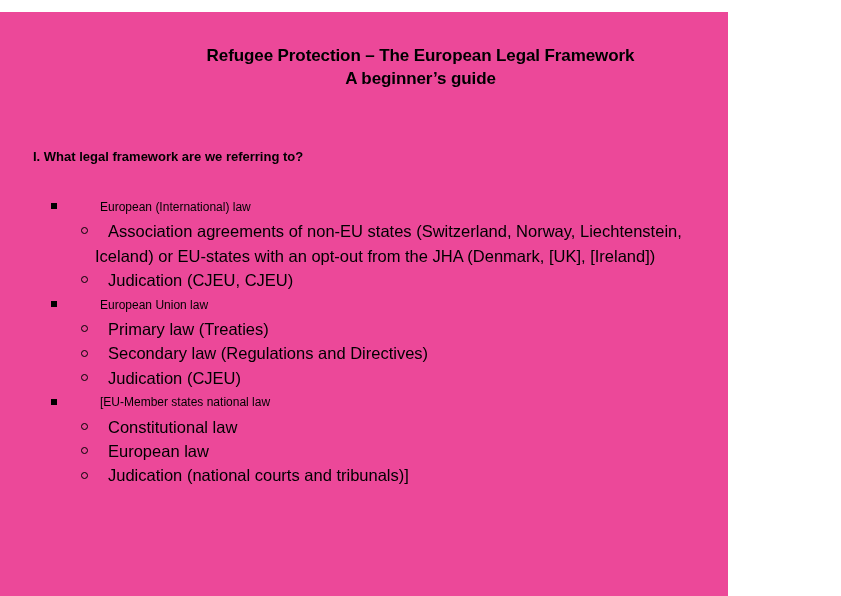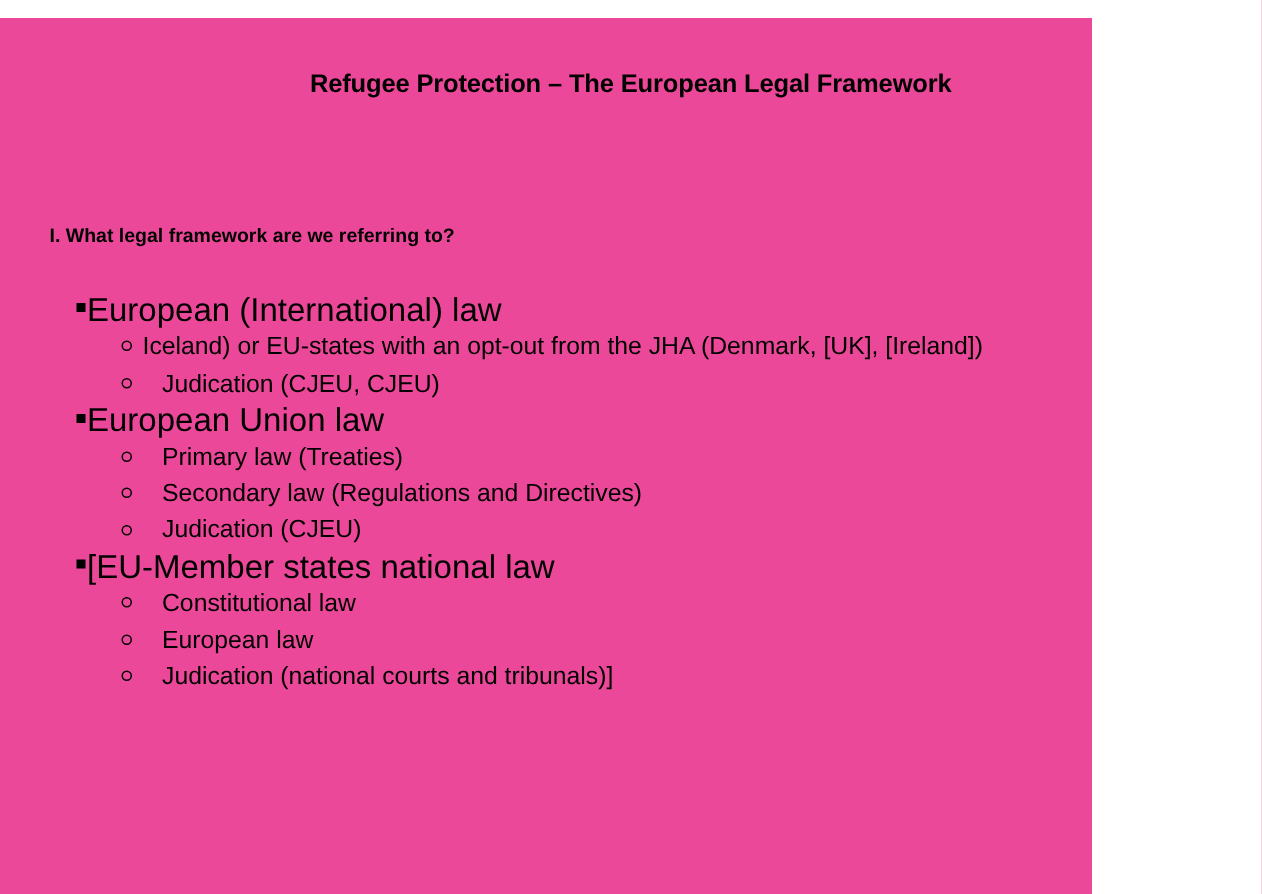--- a/index.html
+++ b/index.html
@@ -51,22 +51,22 @@
   
   .outline {
     position: absolute;
     left: 0;
     top: 183px;
     width: 841px;
   }
 
   .lvl1 {
     position: relative;
-    padding-left: 58px;
-    font-size: 22px;
+    padding-left: 100px;
+    font-size: 12px;
     line-height: 24.4px;
     min-height: 24.4px;
   }
   .lvl1 > .marker {
     position: absolute;
     left: 51px;
     top: 0;
     line-height: 24.4px;
     font-size: 10px;
   }
@@ -115,33 +115,35 @@
     margin-left: -13px;
   }
 </style>
 </head>
 <body>
 
 <div id="slide">
 
   <div class="title-block">
     <div class="title-line">Refugee Protection – The European Legal Framework</div>
+    <div class="title-line">A beginner’s guide</div>
   </div>
 
   <div class="section-heading">I. What legal framework are we referring to?</div>
 
   <div class="outline">
 
     <div class="lvl1">
       <span class="marker"><span class="sq"></span></span>
       <span class="txt">European (International) law</span>
     </div>
     <div class="lvl2">
       <span class="marker"><span class="circ"></span></span>
       <span class="txt">
+        <span>Association agreements of non-EU states (Switzerland, Norway, Liechtenstein,</span>
         <span class="wrap2">Iceland) or EU-states with an opt-out from the JHA (Denmark, [UK], [Ireland])</span>
       </span>
     </div>
     <div class="lvl2">
       <span class="marker"><span class="circ"></span></span>
       <span class="txt">Judication (CJEU, CJEU)</span>
     </div>
 
     <div class="lvl1">
       <span class="marker"><span class="sq"></span></span>

